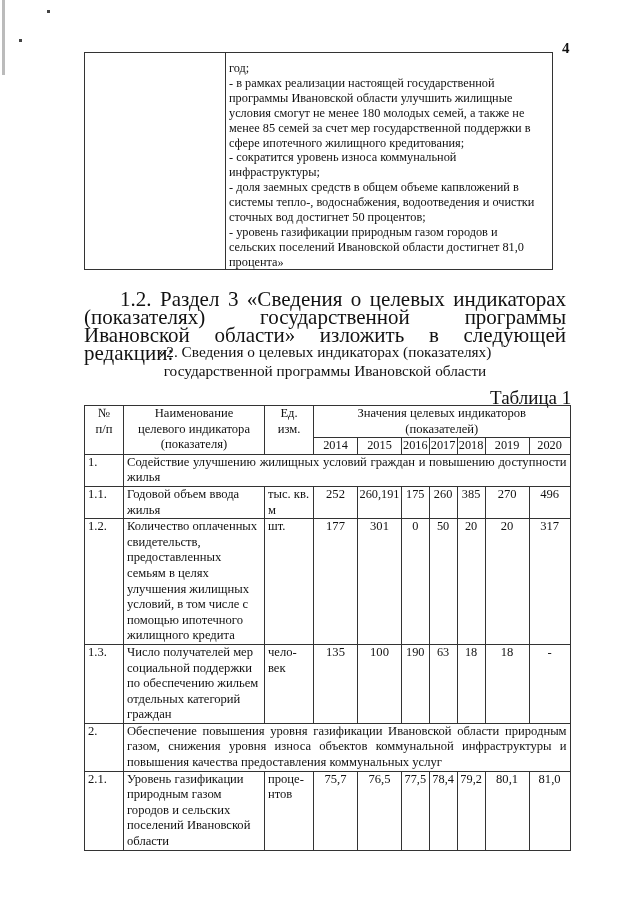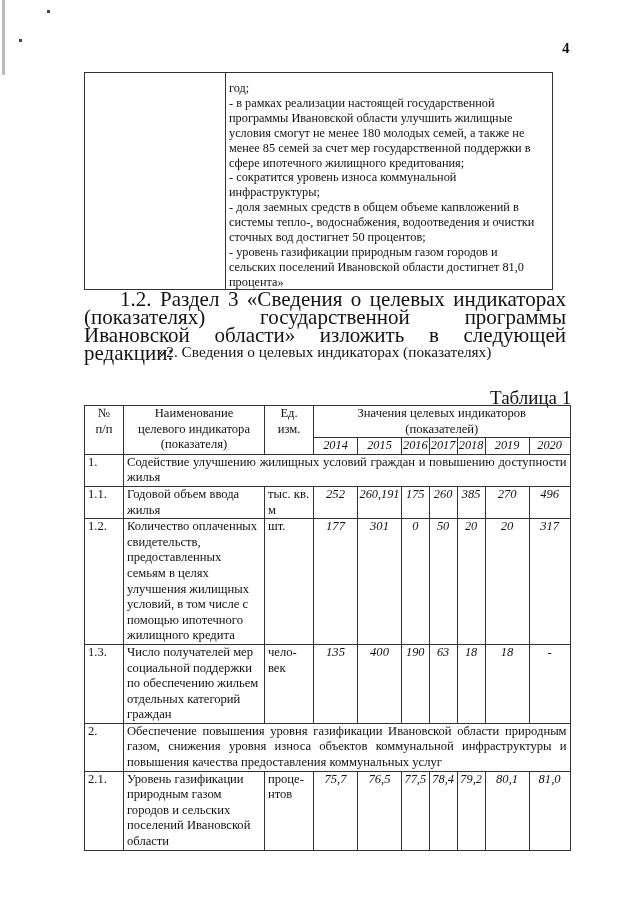--- a/index.html
+++ b/index.html
@@ -3,37 +3,37 @@
 <meta charset="utf-8">
 <style>
   html, body { margin: 0; padding: 0; background: #ffffff; }
   body { width: 640px; height: 905px; position: relative; overflow: hidden;
          font-family: "Liberation Serif", "DejaVu Serif", serif; color: #111; }
   .page-num { position: absolute; left: 562px; top: 40px; font-weight: bold; font-size: 15px; }
   .mark { position: absolute; background: #444; }
   .scanline { position: absolute; left: 2px; top: 0; width: 3px; height: 75px; background: #bbb; }
 
   
-  .top-table { position: absolute; left: 84px; top: 72px; width: 469px; height: 218px;
+  .top-table { position: absolute; left: 84px; top: 52px; width: 469px; height: 218px;
                border: 1px solid #333; box-sizing: border-box; }
   .top-table .divider { position: absolute; left: 140px; top: 0; bottom: 0; width: 1px; background: #333; }
   .top-table .cell-text { position: absolute; left: 144px; top: 8px; width: 320px;
                font-size: 12.3px; line-height: 14.9px; white-space: pre-line; }
 
   .para { position: absolute; left: 84px; top: 290px; width: 482px; font-size: 21px;
           line-height: 18px; text-align: justify; }
   .para .indent { display: inline-block; width: 36px; }
   .heading { position: absolute; left: 84px; top: 343px; width: 482px; text-align: center;
              font-size: 15.3px; line-height: 18.5px; }
   .table-label { position: absolute; left: 490px; top: 387px; font-size: 19px; }
 
   table.ind { position: absolute; left: 84px; top: 405px; border-collapse: collapse;
               font-size: 12.6px; line-height: 15.6px; table-layout: fixed; }
   table.ind td { border: 1px solid #333; padding: 0 3px; vertical-align: top; }
-  table.ind td.c { text-align: center; font-style: italic; }
+  table.ind td.c { text-align: center; }
   table.ind td.hdr { text-align: center; vertical-align: top; }
   table.ind td.span-text { text-align: justify; text-align-last: justify; padding: 0 3px; }
   .yr { font-size: 12.3px; padding: 0 1px !important; }
 </style>
 </head>
 <body>
 
 <div class="scanline"></div>
 <div class="mark" style="left:47px;top:10px;width:3px;height:3px;"></div>
 <div class="mark" style="left:19px;top:39px;width:3px;height:3px;"></div>
@@ -55,20 +55,21 @@
 сточных вод достигнет 50 процентов;
 - уровень газификации природным газом городов и
 сельских поселений Ивановской области достигнет 81,0
 процента»</div>
 </div>
 
 <div class="para"><span class="indent"></span><span>1.2. Раздел 3 «Сведения о целевых индикаторах (показателях) государственной программы Ивановской области» изложить в следующей редакции:</span></div>
 
 <div class="heading">
   <div>«2. Сведения о целевых индикаторах (показателях)</div>
+  <div>государственной программы Ивановской области</div>
 </div>
 
 <div class="table-label">Таблица 1</div>
 
 <table class="ind">
   <colgroup>
     <col style="width:39px">
       <col style="width:141px">
       <col style="width:49px">
     <col style="width:44px">
@@ -131,21 +132,21 @@
     <td class="c">20</td>
     <td class="c">317</td>
   </tr>
 
   <tr>
     <td>1.3.</td>
     <td>Число получателей мер социальной поддержки по обеспечению жильем отдельных категорий граждан</td>
     <td style="white-space:pre-line">чело-
 век</td>
     <td class="c">135</td>
-    <td class="c">400</td>
+    <td class="c">100</td>
     <td class="c yr">190</td>
     <td class="c yr">63</td>
     <td class="c yr">18</td>
     <td class="c">18</td>
     <td class="c">-</td>
   </tr>
 
   <tr>
     <td>2.</td>
     <td colspan="9" class="span-text" style="text-align-last:left"><span>Обеспечение повышения уровня газификации Ивановской области природным газом, снижения уровня износа объектов коммунальной инфраструктуры и повышения качества предоставления коммунальных услуг</span></td>

